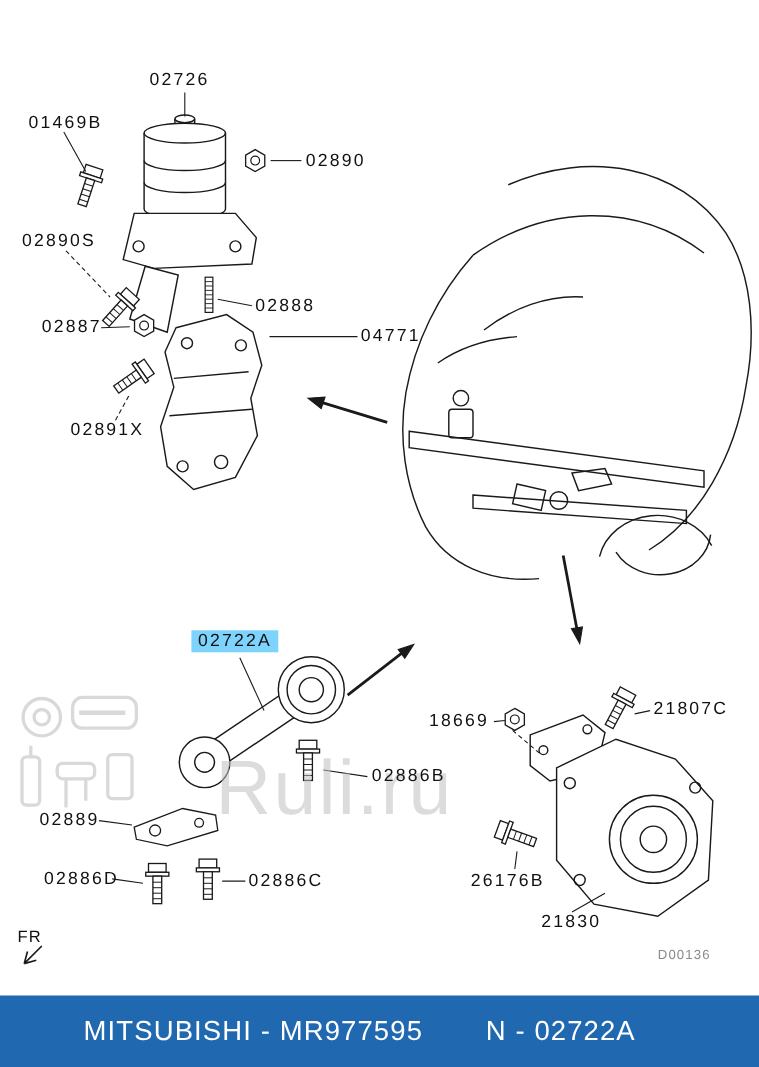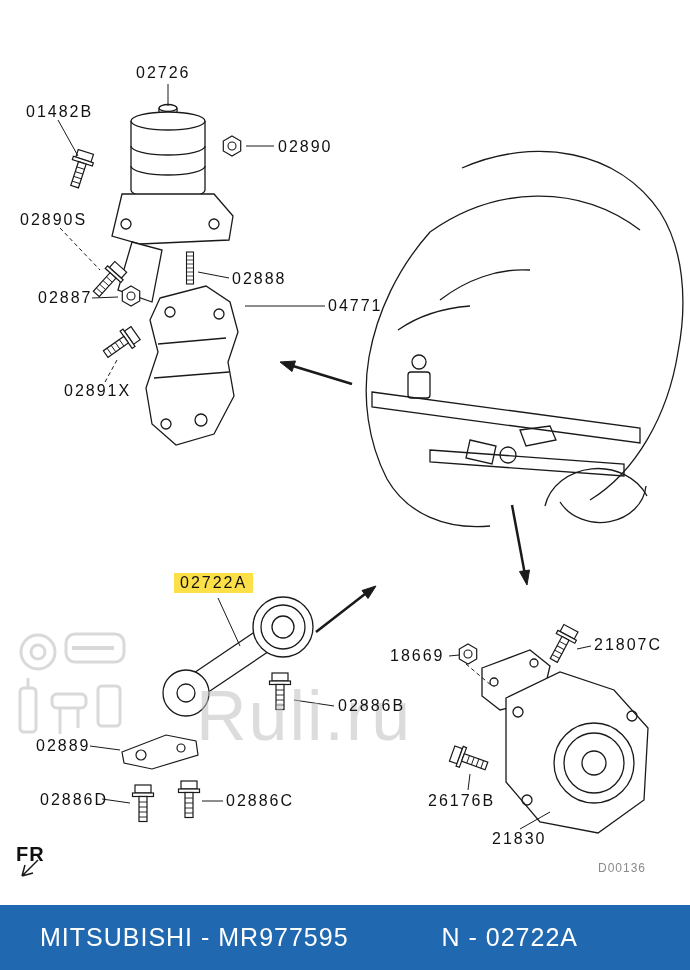--- a/index.html
+++ b/index.html
@@ -2,26 +2,26 @@
 <html><head>
 <meta charset="utf-8">
 <style>
   * { box-sizing: border-box; }
   html,body { margin:0; padding:0; }
   body { font-family:"Liberation Sans", sans-serif; background:#ffffff; }
   .page { position:relative; width:690px; height:970px; background:#ffffff; overflow:hidden; }
   .diagram { position:absolute; top:0; left:0; width:690px; height:905px; }
   svg.art { position:absolute; top:0; left:0; }
   .lbl { position:absolute; font-size:16px; letter-spacing:2px; color:#111; white-space:nowrap; }
-  .lbl.hl { background:#fde047; padding:1px 6px; }
+  .lbl.hl { background:#7dd3fc; padding:1px 6px; }
   .code { position:absolute; font-size:12px; color:#8a8a8a; letter-spacing:1px;text-align:right; }
-  .fr { position:absolute; font-size:20px; letter-spacing:1px; color:#111;font-weight:bold; }
+  .fr { position:absolute; font-size:15px; letter-spacing:1px; color:#111; }
   .footer { position:absolute; left:0; bottom:0; width:690px; height:65px; background:#2068b0;
             color:#fff; display:flex; align-items:center; justify-content:space-between;
-            padding:0 112px 0 40px; font-size:25px; letter-spacing:1px; }
+            padding:0 112px 0 76px; font-size:25px; letter-spacing:1px; }
 </style>
 </head>
 <body>
 
 <div class="page">
   <div class="diagram">
 
     <svg class="art" width="690" height="905" viewBox="0 0 690 905">
       <defs>
         <g id="bolt">
@@ -166,21 +166,21 @@
         <rect x="20" y="688" width="16" height="44" rx="4"></rect>
         <path d="M28,688 v-10"></path>
         <rect x="52" y="694" width="34" height="14" rx="5"></rect>
         <path d="M60,708 v26 M78,708 v20"></path>
         <rect x="98" y="686" width="22" height="40" rx="4"></rect>
       </g>
       <text x="196" y="740" font-family="Liberation Sans, sans-serif" font-size="70" letter-spacing="2" fill="#bfbfbf" fill-opacity="0.55">Ruli.ru</text>
     </svg>
 
     <div class="lbl" style="left:136px;top:64px">02726</div>
-    <div class="lbl" style="left:26px;top:103px">01482B</div>
+    <div class="lbl" style="left:26px;top:103px">01469B</div>
     <div class="lbl" style="left:278px;top:138px">02890</div>
     <div class="lbl" style="left:20px;top:211px">02890S</div>
     <div class="lbl" style="left:38px;top:289px">02887</div>
     <div class="lbl" style="left:232px;top:270px">02888</div>
     <div class="lbl" style="left:328px;top:297px">04771</div>
     <div class="lbl" style="left:64px;top:382px">02891X</div>
     <div class="lbl hl" style="left:174px;top:573px">02722A</div>
     <div class="lbl" style="left:390px;top:647px">18669</div>
     <div class="lbl" style="left:594px;top:636px">21807C</div>
     <div class="lbl" style="left:338px;top:697px">02886B</div>

